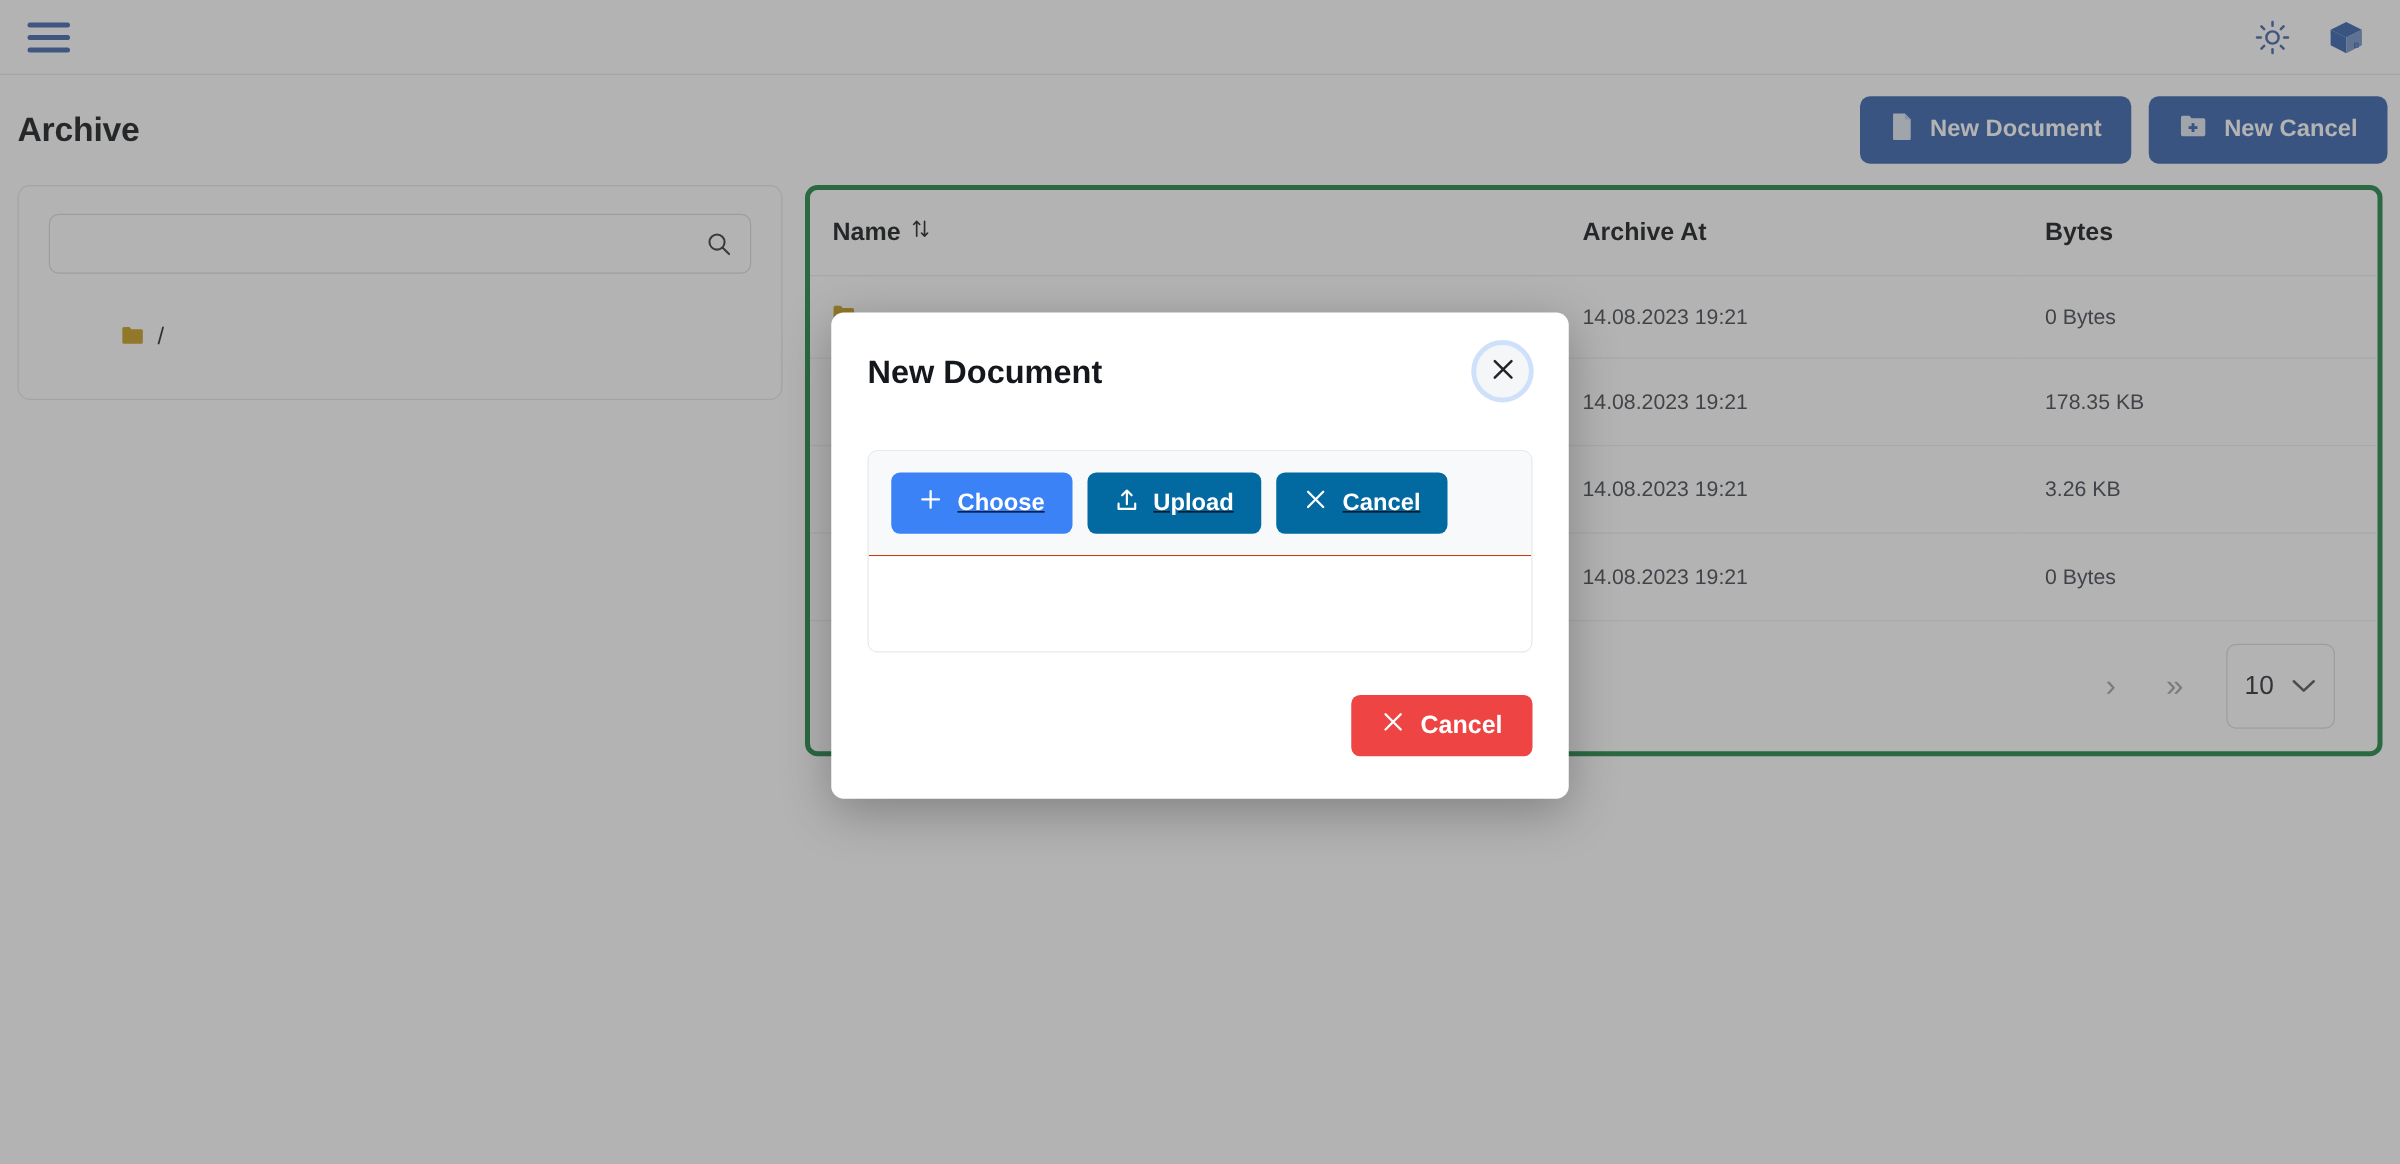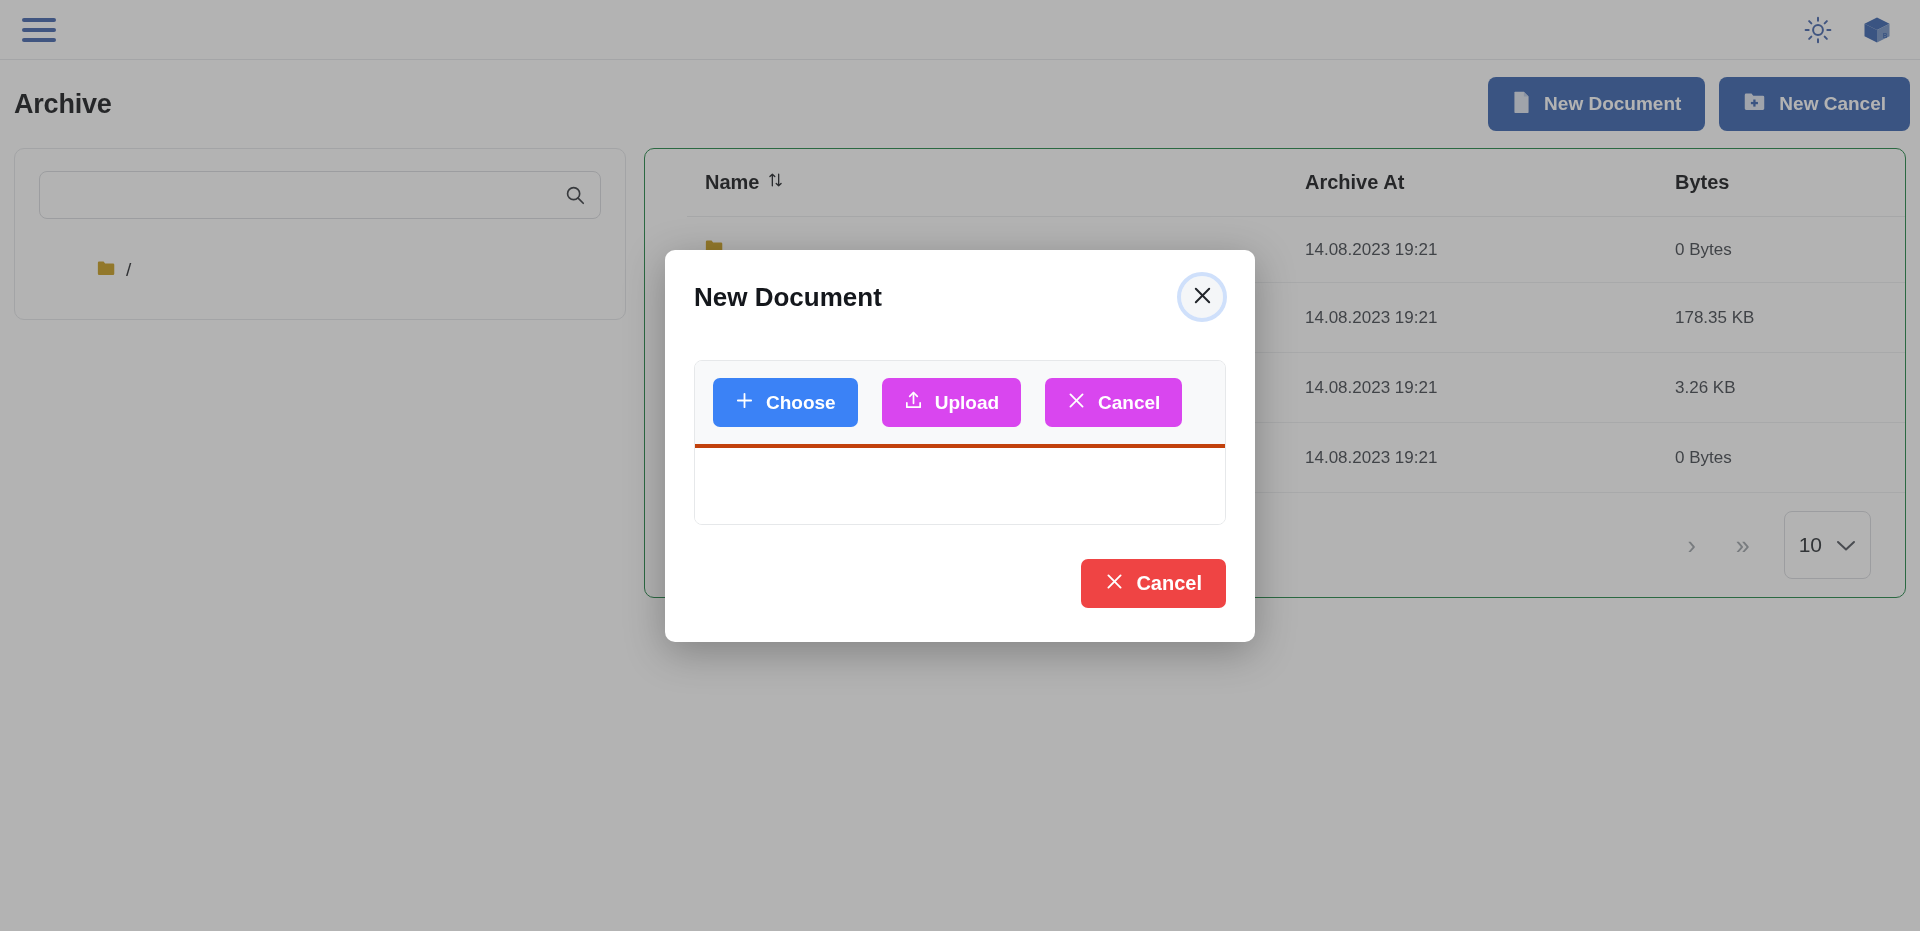--- a/index.html
+++ b/index.html
@@ -113,25 +113,24 @@
   .tree-node {
     margin-top: 40px;
     margin-left: 58px;
     display: flex; align-items: center; gap: 10px;
     cursor: pointer;
   }
   .tree-label { font-size: 19px; color: #1c1f24; }
 
   .table-card {
     flex: 1;
-    border: 1px solid #15803d;
+    border: 4px solid #15803d;
     border-radius: 10px;
     background: #ffffff;
     overflow: hidden;
-    padding-left: 42px;
   }
   table { width: 100%; border-collapse: collapse; }
   thead th {
     text-align: left;
     font-size: 20px;
     font-weight: bold;
     color: #0d0f12;
     padding: 22px 0 22px 18px;
     border-bottom: 1px solid #e8eaec;
     white-space: nowrap;
@@ -215,37 +214,38 @@
 
   .uploader {
     margin-top: 36px;
     border: 1px solid #e6e8ea;
     border-radius: 8px;
     overflow: hidden;
   }
   .uploader-bar {
     background: #f8f9fa;
     padding: 17px 18px;
-    display: flex; gap: 24px;
-    border-bottom: 4px solid #c2410c;
+    display: flex; gap: 12px;
+    border-bottom: 1px solid #c2410c;
+    text-decoration: underline;
   }
   .u-btn {
     border: none;
     border-radius: 7px;
     height: 49px;
     padding: 0 22px;
     font-size: 19px;
     font-weight: bold;
     font-family: "Liberation Sans", sans-serif;
     color: #ffffff;
     display: flex; align-items: center; gap: 12px;
     cursor: pointer;
   }
   .u-choose { background: #3b82f6; }
-  .u-disabled { background: #d946ef; cursor: default; }
+  .u-disabled { background: #0369a1; cursor: default; }
 
   .dropzone { height: 76px; background: #ffffff; }
 
   .modal-foot {
     display: flex; justify-content: flex-end;
     margin-top: 34px;
   }
   .btn-danger {
     background: #ef4444;
     border: none;

